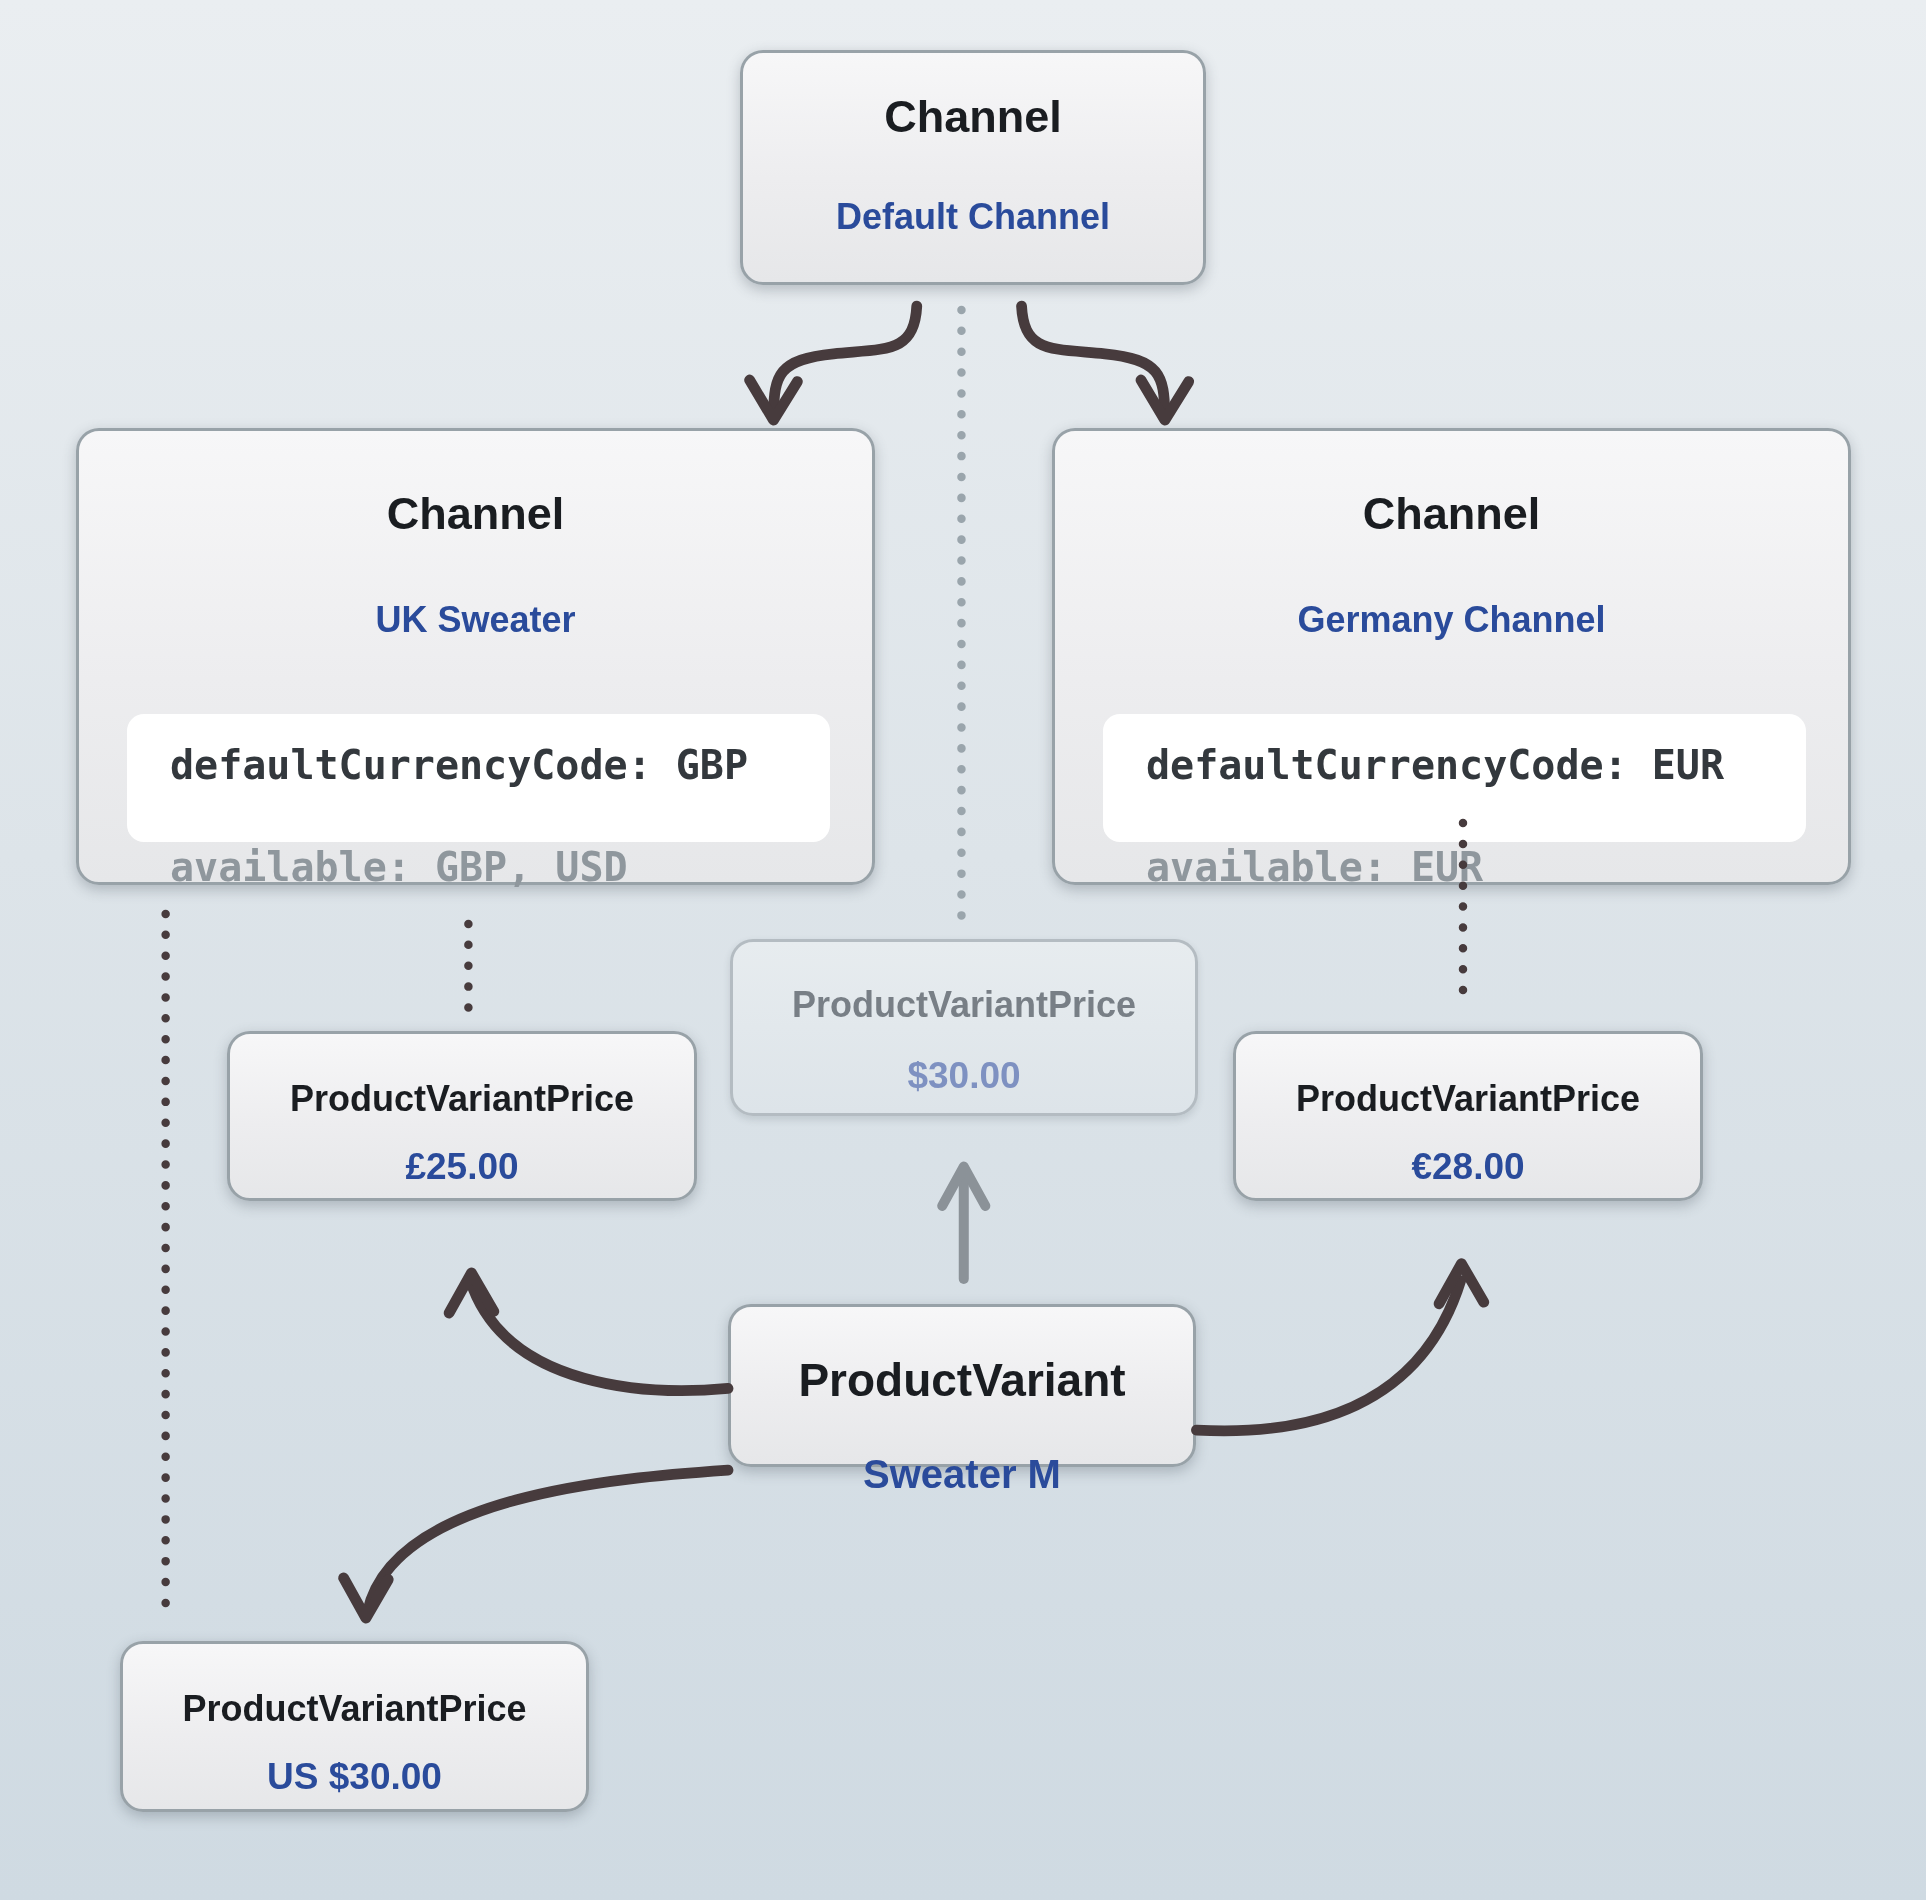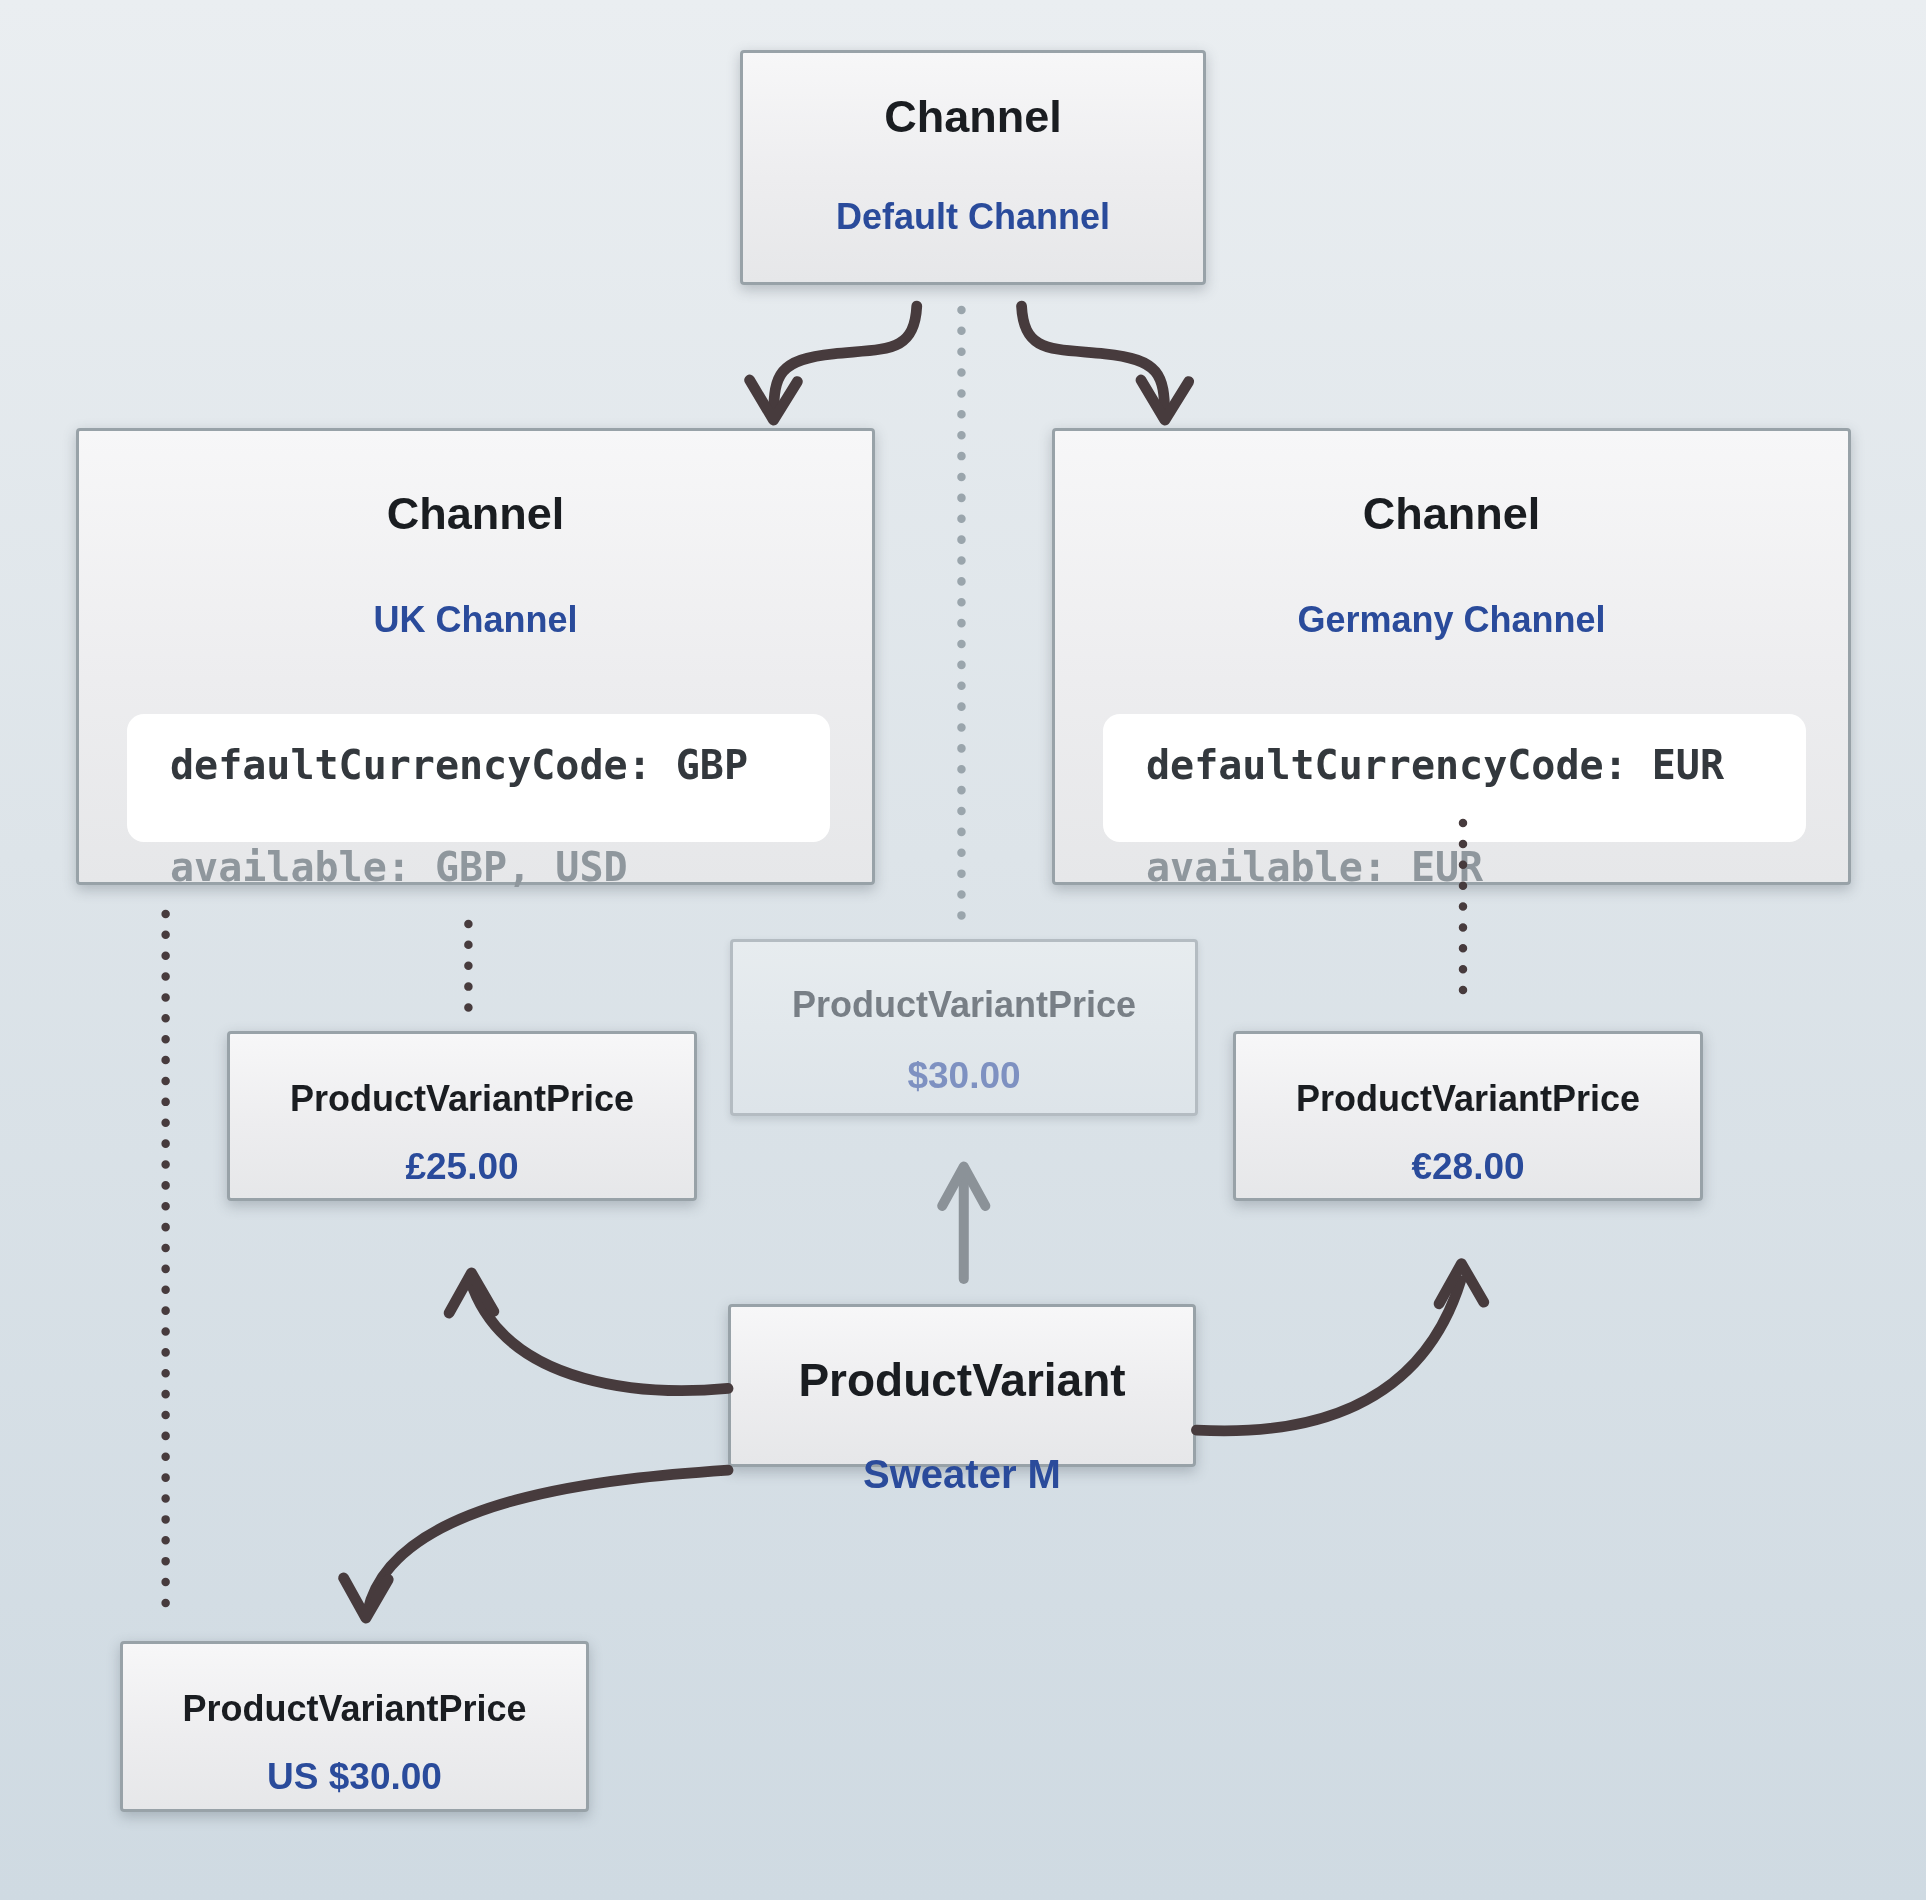--- a/index.html
+++ b/index.html
@@ -12,21 +12,21 @@
   }
   html,body{margin:0;padding:0;}
   .canvas{
     position:relative; width:1926px; height:1901px; overflow:hidden;
     background:linear-gradient(180deg,var(--c-bg-top) 0%, #dde4e9 45%, var(--c-bg-bottom) 100%);
     font-family:"Liberation Sans", sans-serif;
   }
   .node{
     position:absolute; box-sizing:border-box;
     border:3.1px solid var(--c-node-border);
-    border-radius:4px;
+    border-radius:23px;
     background:linear-gradient(180deg,var(--c-node-fill-top) 0%, #ededef 55%, var(--c-node-fill-bottom) 100%);
     box-shadow:0 4.6px 12.3px rgba(60,72,82,.28);
     text-decoration:underline;
   }
   .node-faded{
     border-color:var(--c-faded-border);
     background:linear-gradient(180deg,#e7ecef 0%, #dde4e9 100%);
     box-shadow:0 3.1px 7.7px rgba(60,72,82,.15);
   }
   .t{position:absolute; left:0; right:0; text-align:center; white-space:nowrap;}
@@ -60,21 +60,21 @@
 
 <div class="canvas">
 
   <div class="node" style="left:740px;top:50px;width:466px;height:235px;">
     <div class="t type-lg">Channel</div>
     <div class="t name-lg">Default Channel</div>
   </div>
 
   <div class="node ch" style="left:76px;top:428px;width:799px;height:457px;">
     <div class="t type-lg">Channel</div>
-    <div class="t name-lg">UK Channel</div>
+    <div class="t name-lg">UK Sweater</div>
     <div class="code">
       <span class="k">defaultCurrencyCode: GBP</span>
       <span class="m">available: GBP, USD</span>
     </div>
   </div>
 
   <div class="node ch" style="left:1052px;top:428px;width:799px;height:457px;">
     <div class="t type-lg">Channel</div>
     <div class="t name-lg">Germany Channel</div>
     <div class="code">

